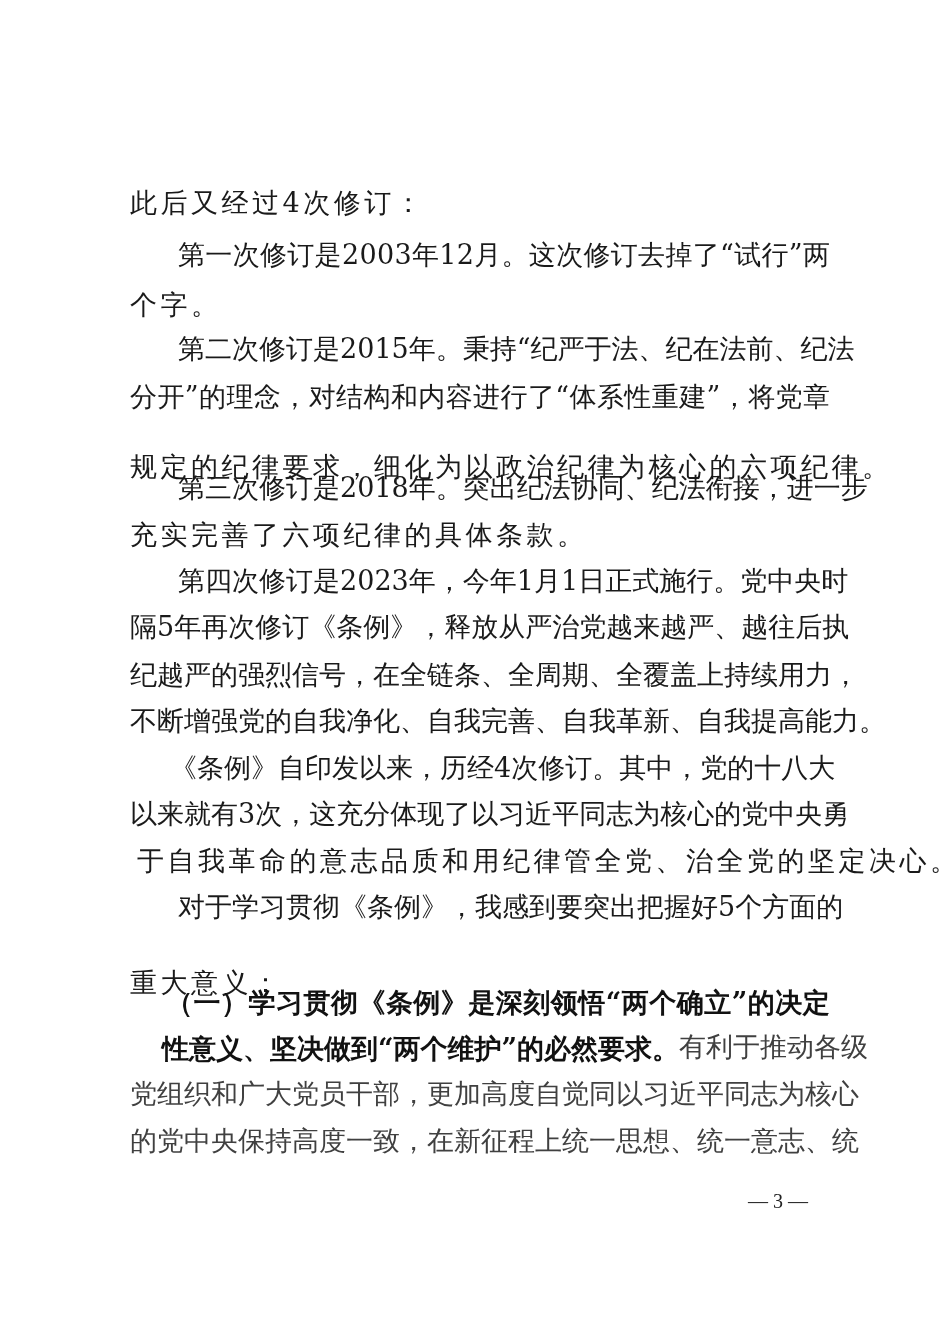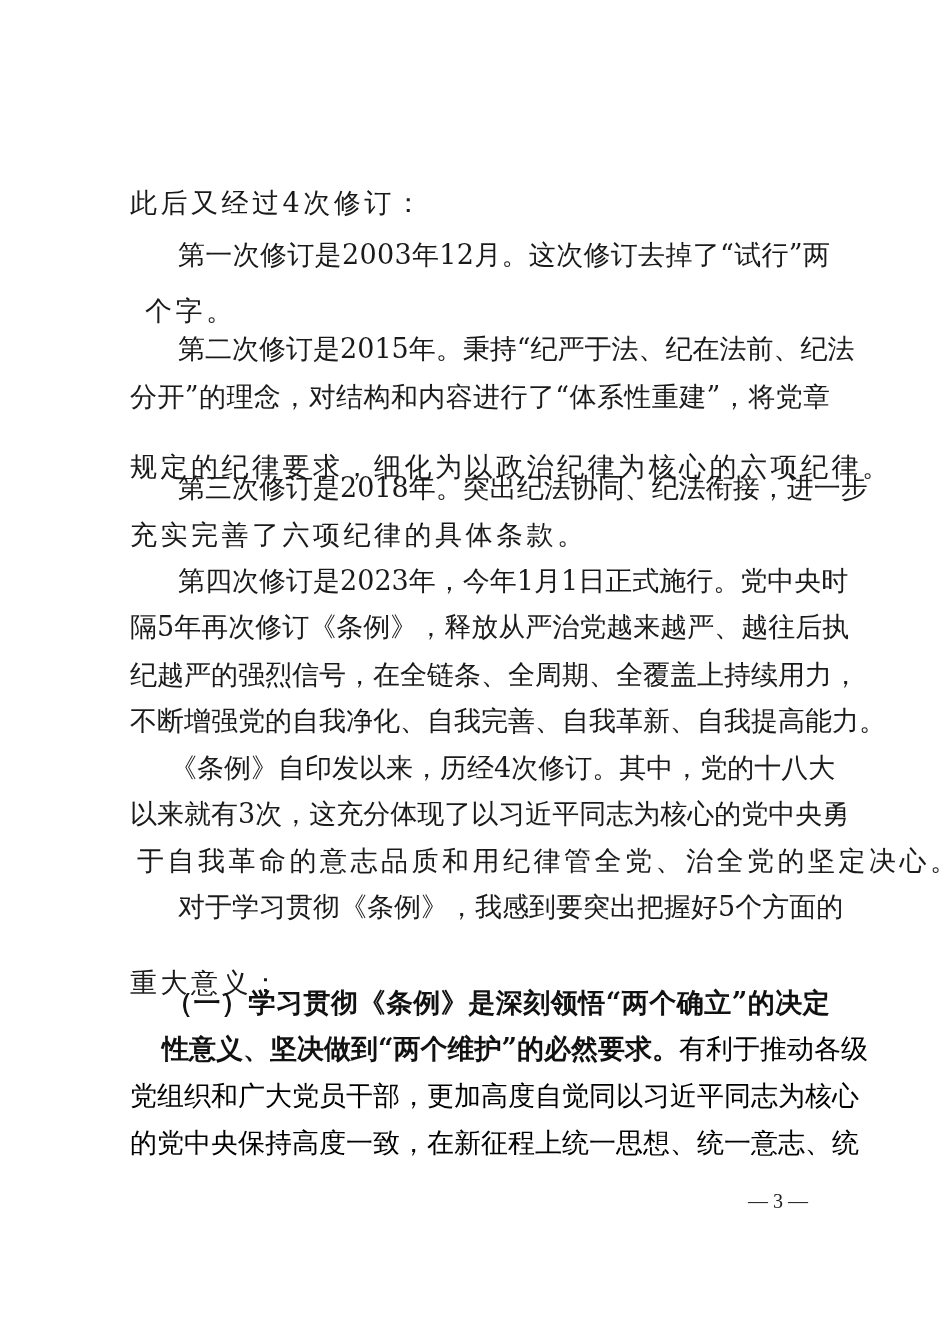--- a/index.html
+++ b/index.html
@@ -4,21 +4,21 @@
 <style>
   html, body { margin:0; padding:0; background:#ffffff; }
   body { width:950px; height:1344px; position:relative; overflow:hidden;
          font-family:"DejaVu Serif","Liberation Serif",serif; color:#1a1a1a; }
   .page { position:absolute; left:130px; top:188px; width:700px; }
   .line { position:absolute; left:0; height:30px; font-size:27px; line-height:30px;
           white-space:nowrap; letter-spacing:0; }
   .just { width:700px; display:flex; justify-content:space-between; }
   .just span.ch { display:inline-block; }
   .bold { font-weight:bold; color:#111; }
-  .gray { color:#000000; }
+  .gray { color:#404040;font-family:Liberation Mono, monospace; }
   .pagenum { position:absolute; left:748px; top:1190px; font-size:20px; color:#222;
              font-family:"Liberation Serif",serif; }
 </style>
 </head>
 <body>
 
 <div class="page" id="page">
     <div class="line" style="top: 0px; left: 0px; letter-spacing: 3.5px;">此后又经过4次修订：</div>
     <div class="line just" style="top: 52px; left: 48px; width: 652px;">
       <span class="ch">第</span>
@@ -42,21 +42,21 @@
       <span class="ch">订</span>
       <span class="ch">去</span>
       <span class="ch">掉</span>
       <span class="ch">了</span>
       <span class="ch">“</span>
       <span class="ch">试</span>
       <span class="ch">行</span>
       <span class="ch">”</span>
       <span class="ch">两</span>
     </div>
-    <div class="line" style="top: 102px; left: 15px; letter-spacing: 3.5px; margin-top: 6px;">个字。</div>
+    <div class="line" style="top: 102px; left: 0px; letter-spacing: 3.5px;">个字。</div>
     <div class="line just" style="top: 146px; left: 48px; width: 652px;">
       <span class="ch">第</span>
       <span class="ch">二</span>
       <span class="ch">次</span>
       <span class="ch">修</span>
       <span class="ch">订</span>
       <span class="ch">是</span>
       <span class="ch">2</span>
       <span class="ch">0</span>
       <span class="ch">1</span>

